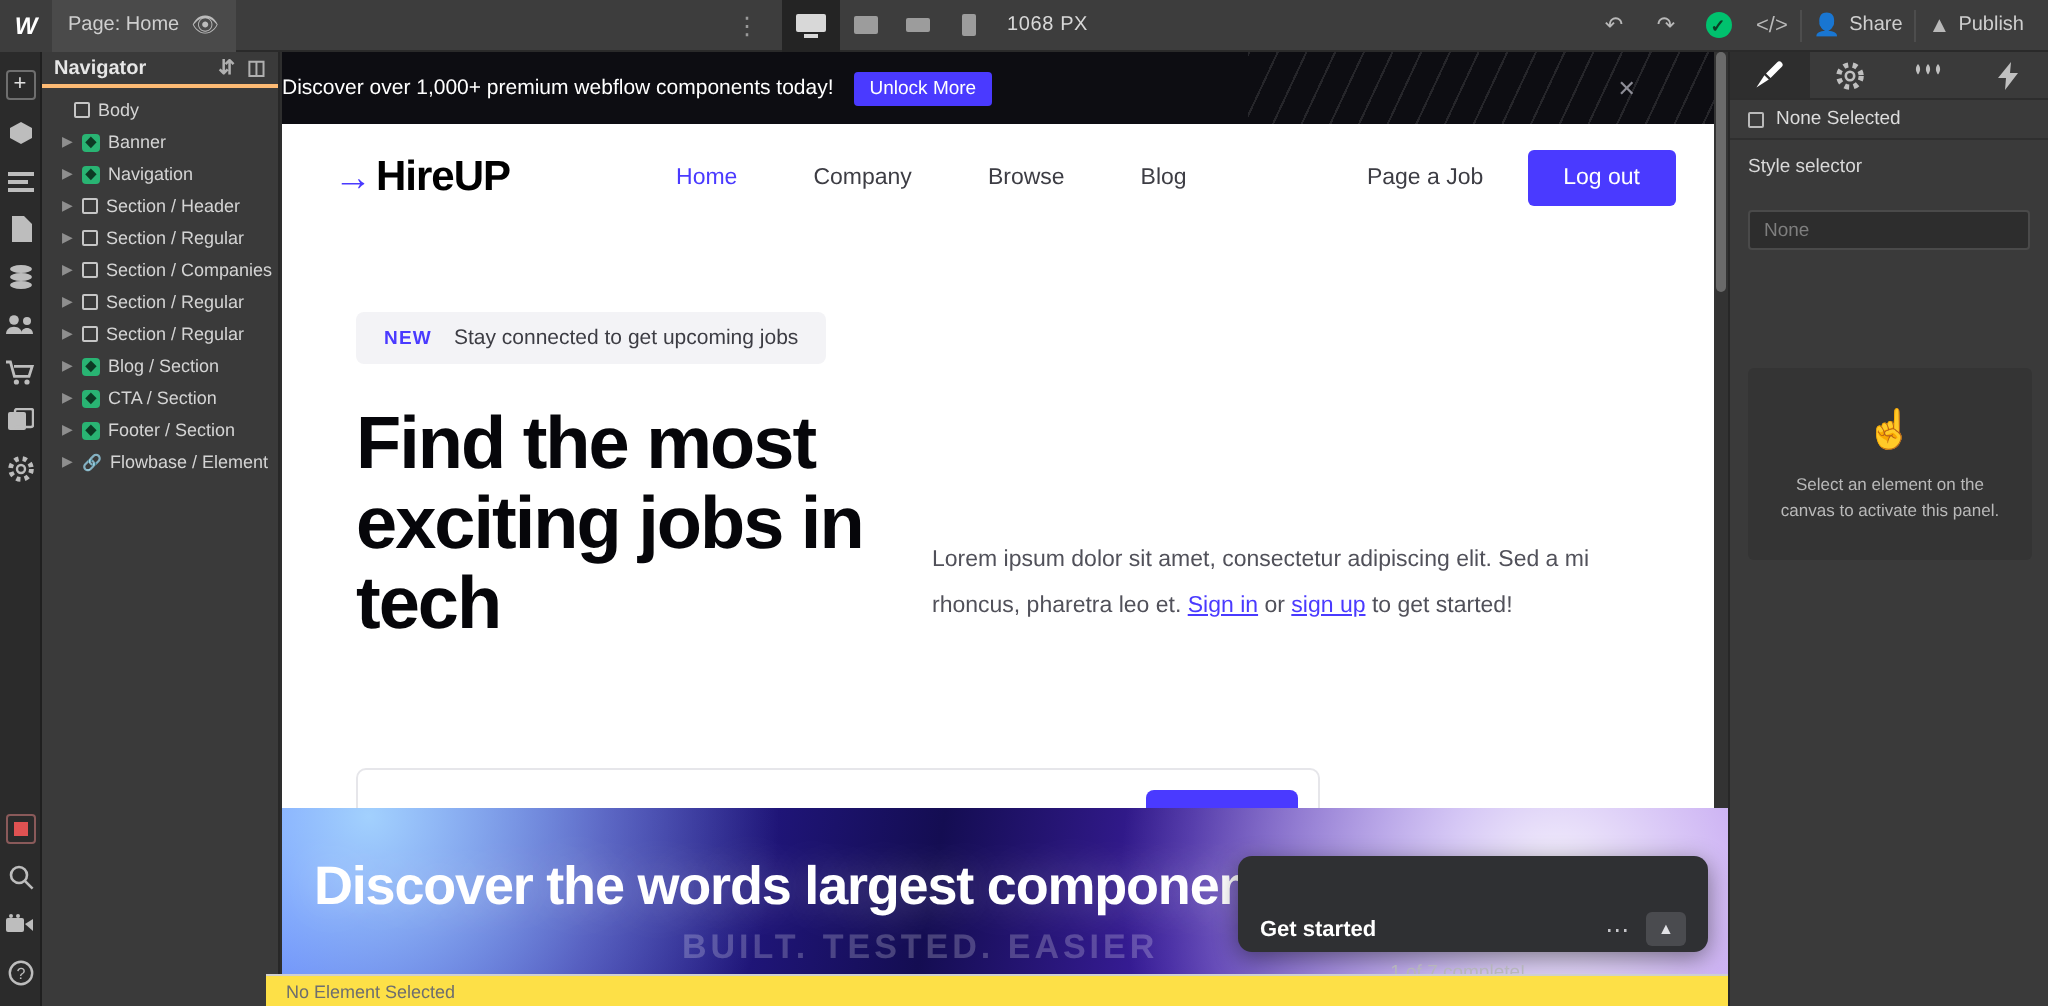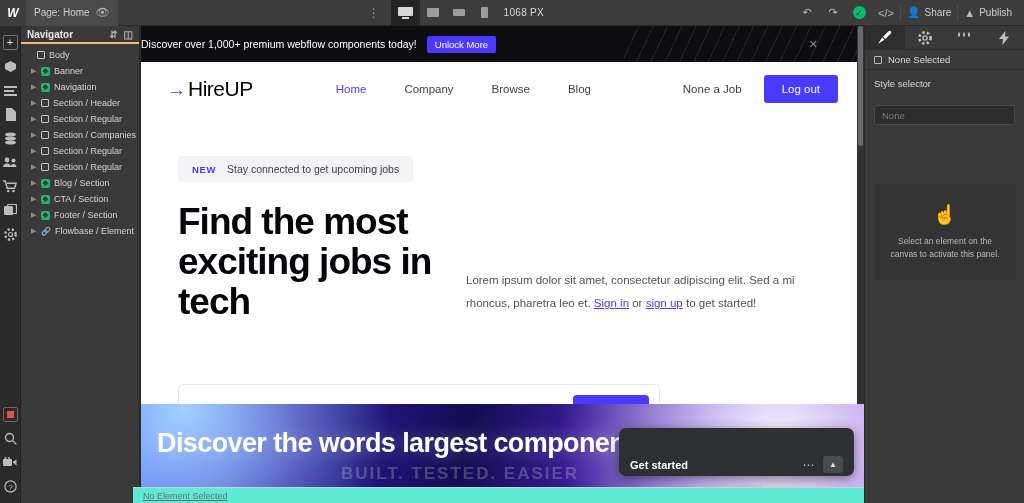--- a/index.html
+++ b/index.html
@@ -125,21 +125,21 @@
   .site-banner .close {
     position: absolute; right: 46px; top: 12px; color: #8d8d96; font-size: 11px; z-index: 2;
   }
 
   
   .site-nav {
     height: 54px; background: #fff; display: flex; align-items: center; padding: 0 26px;
   }
   .brand { display: flex; align-items: center; gap: 2px; }
   .brand .arrow { color: #4a3aff; font-size: 19px; line-height: 1; }
-  .brand .name { font-size: 21px; font-weight: normal; color: #000; letter-spacing: -.5px; }
+  .brand .name { font-size: 21px; font-weight: bold; color: #000; letter-spacing: -.5px; }
   .site-links { display: flex; align-items: center; gap: 38px; margin-left: 83px; }
   .site-links a { font-size: 11.5px; color: #3d3d44; text-decoration: none; }
   .site-links a.active { color: #4a3aff; }
   .nav-right { margin-left: auto; display: flex; align-items: center; gap: 22px; }
   .nav-right .postjob { font-size: 11.5px; color: #3d3d44; }
   .logout {
     background: #4a3aff; color: #fff; font-size: 11.5px; padding: 8px 18px; border-radius: 3px;
   }
 
   
@@ -203,22 +203,22 @@
   .gs-chev {
     width: 20px; height: 17px; background: #4a4b4f; border-radius: 3px;
     display: flex; align-items: center; justify-content: center; color: #e2e2e6; font-size: 8px;
   }
   .gs-bar { margin-top: 9px; height: 6px; background: #4b4c50; border-radius: 3px; overflow: hidden; }
   .gs-bar .fill { height: 6px; background: #2e9bff; border-radius: 3px; }
 
   
   .statusbar {
     position: absolute; left: 133px; top: 487px; width: 731px; height: 16px;
-    background: #5eead4; display: flex; align-items: center; padding-left: 10px;
-    color: #6e6e6e; font-size: 9px; border-top: 1px solid #cfcfcf; text-decoration: underline;
+    background: #fde047; display: flex; align-items: center; padding-left: 10px;
+    color: #6e6e6e; font-size: 9px; border-top: 1px solid #cfcfcf;
   }
 
   
   .rightpanel {
     position: absolute; left: 864px; top: 26px; width: 160px; height: 477px;
     background: #3a3a3a; border-left: 1px solid #272727;
   }
   .rp-tabs { height: 24px; display: flex; border-bottom: 1px solid #2d2d2d; }
   .rp-tab {
     flex: 1; display: flex; align-items: center; justify-content: center;
@@ -491,21 +491,21 @@
         <span class="arrow">→</span>
         <span class="name">HireUP</span>
       </div>
       <div class="site-links">
         <a href="#" class="active">Home</a>
         <a href="#">Company</a>
         <a href="#">Browse</a>
         <a href="#">Blog</a>
       </div>
       <div class="nav-right">
-        <span class="postjob">None a Job</span>
+        <span class="postjob">Page a Job</span>
         <span class="logout">Log out</span>
       </div>
     </div>
 
     <div class="hero">
       <div class="pill">
         <span class="new">NEW</span>
         <span class="ptxt">Stay connected to get upcoming jobs</span>
       </div>
       <h1>Find the most exciting jobs in tech</h1>

